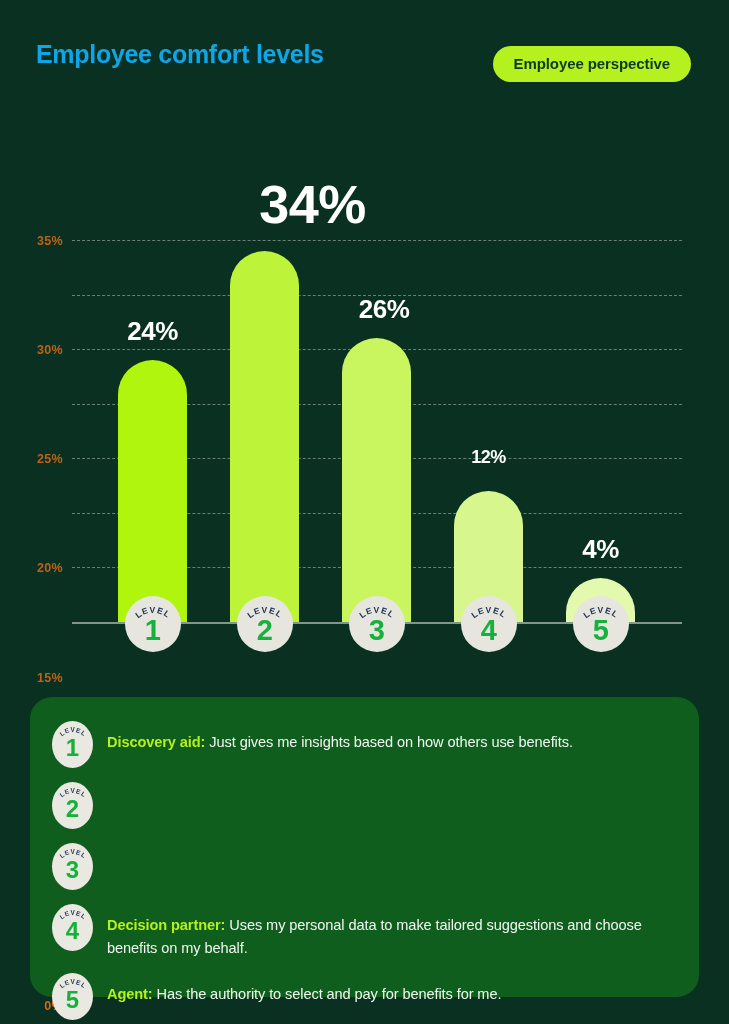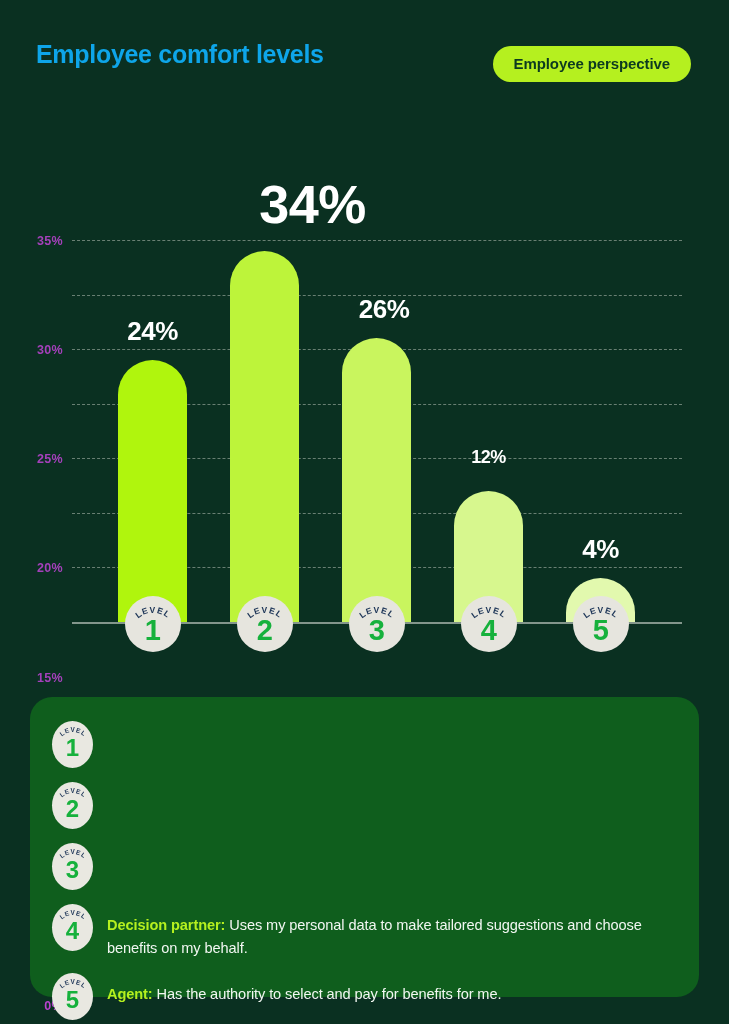--- a/index.html
+++ b/index.html
@@ -41,21 +41,21 @@
     position:absolute; left:0; width:610px; height:0;
     border-top:1.5px dashed #8a9b8f;
     opacity:.75;
   }
   .gridline.axis{
     border-top:2px solid #9aa9a0; opacity:.85;
   }
   .ytick{
     position:absolute; right:100%; margin-right:9px;
     transform:translateY(-50%);
-    font-size:12.5px; font-weight:bold; color:#d946ef;
+    font-size:12.5px; font-weight:bold; color:#f97316;
     white-space:nowrap; letter-spacing:.3px;
   }
 
   .bars{
     position:absolute; left:0; top:0; width:610px; height:382px;
   }
   .barwrap{
     position:absolute; bottom:0;
     display:flex; flex-direction:column; align-items:center; justify-content:flex-end;
   }
@@ -246,20 +246,21 @@
       <div class="legend-row">
         <div class="lbadge">
           <div class="lv">
             <svg viewBox="0 0 34 15">
               <path id="larc0" d="M 1 22 A 16 16 0 0 1 33 22" fill="none"></path>
               <text text-anchor="middle"><textPath href="#larc0" startOffset="50%">LEVEL</textPath></text>
             </svg>
           </div>
           <div class="num">1</div>
         </div>
+        <div class="legend-text"><span class="lt">Discovery aid:</span><span> Just gives me insights based on how others use benefits.</span></div>
       </div>
       <div class="legend-row">
         <div class="lbadge">
           <div class="lv">
             <svg viewBox="0 0 34 15">
               <path id="larc1" d="M 1 22 A 16 16 0 0 1 33 22" fill="none"></path>
               <text text-anchor="middle"><textPath href="#larc1" startOffset="50%">LEVEL</textPath></text>
             </svg>
           </div>
           <div class="num">2</div>

